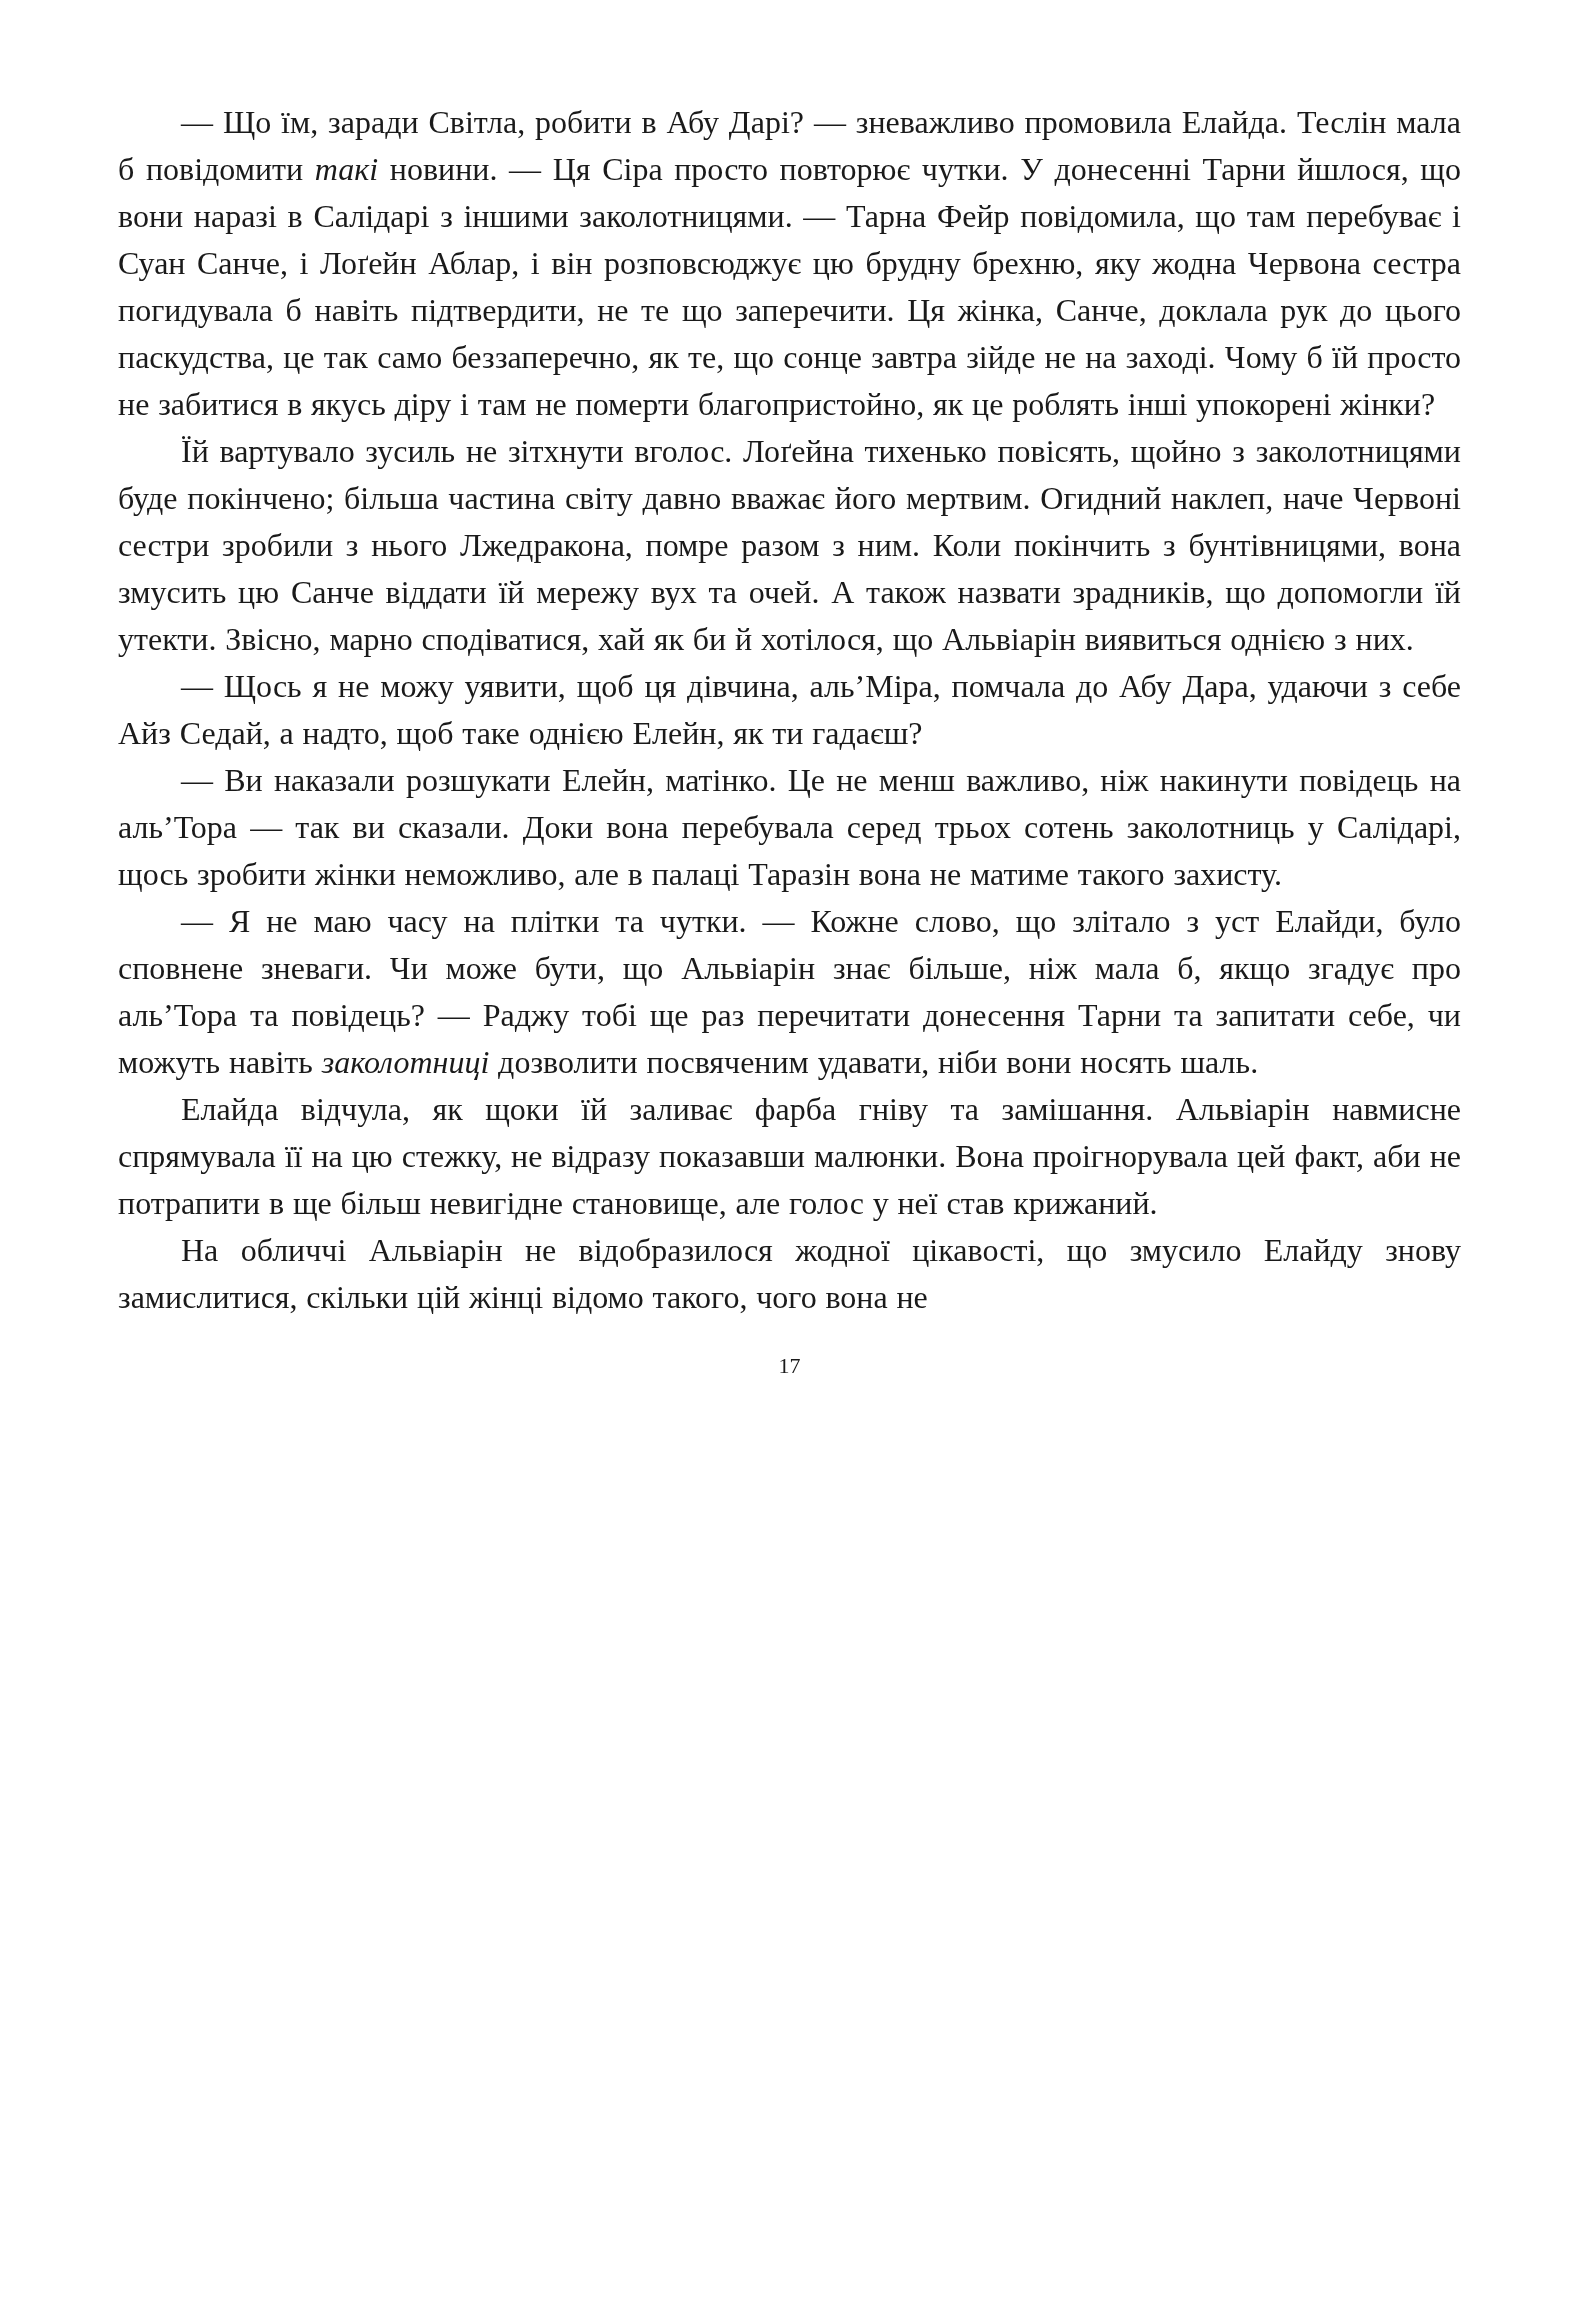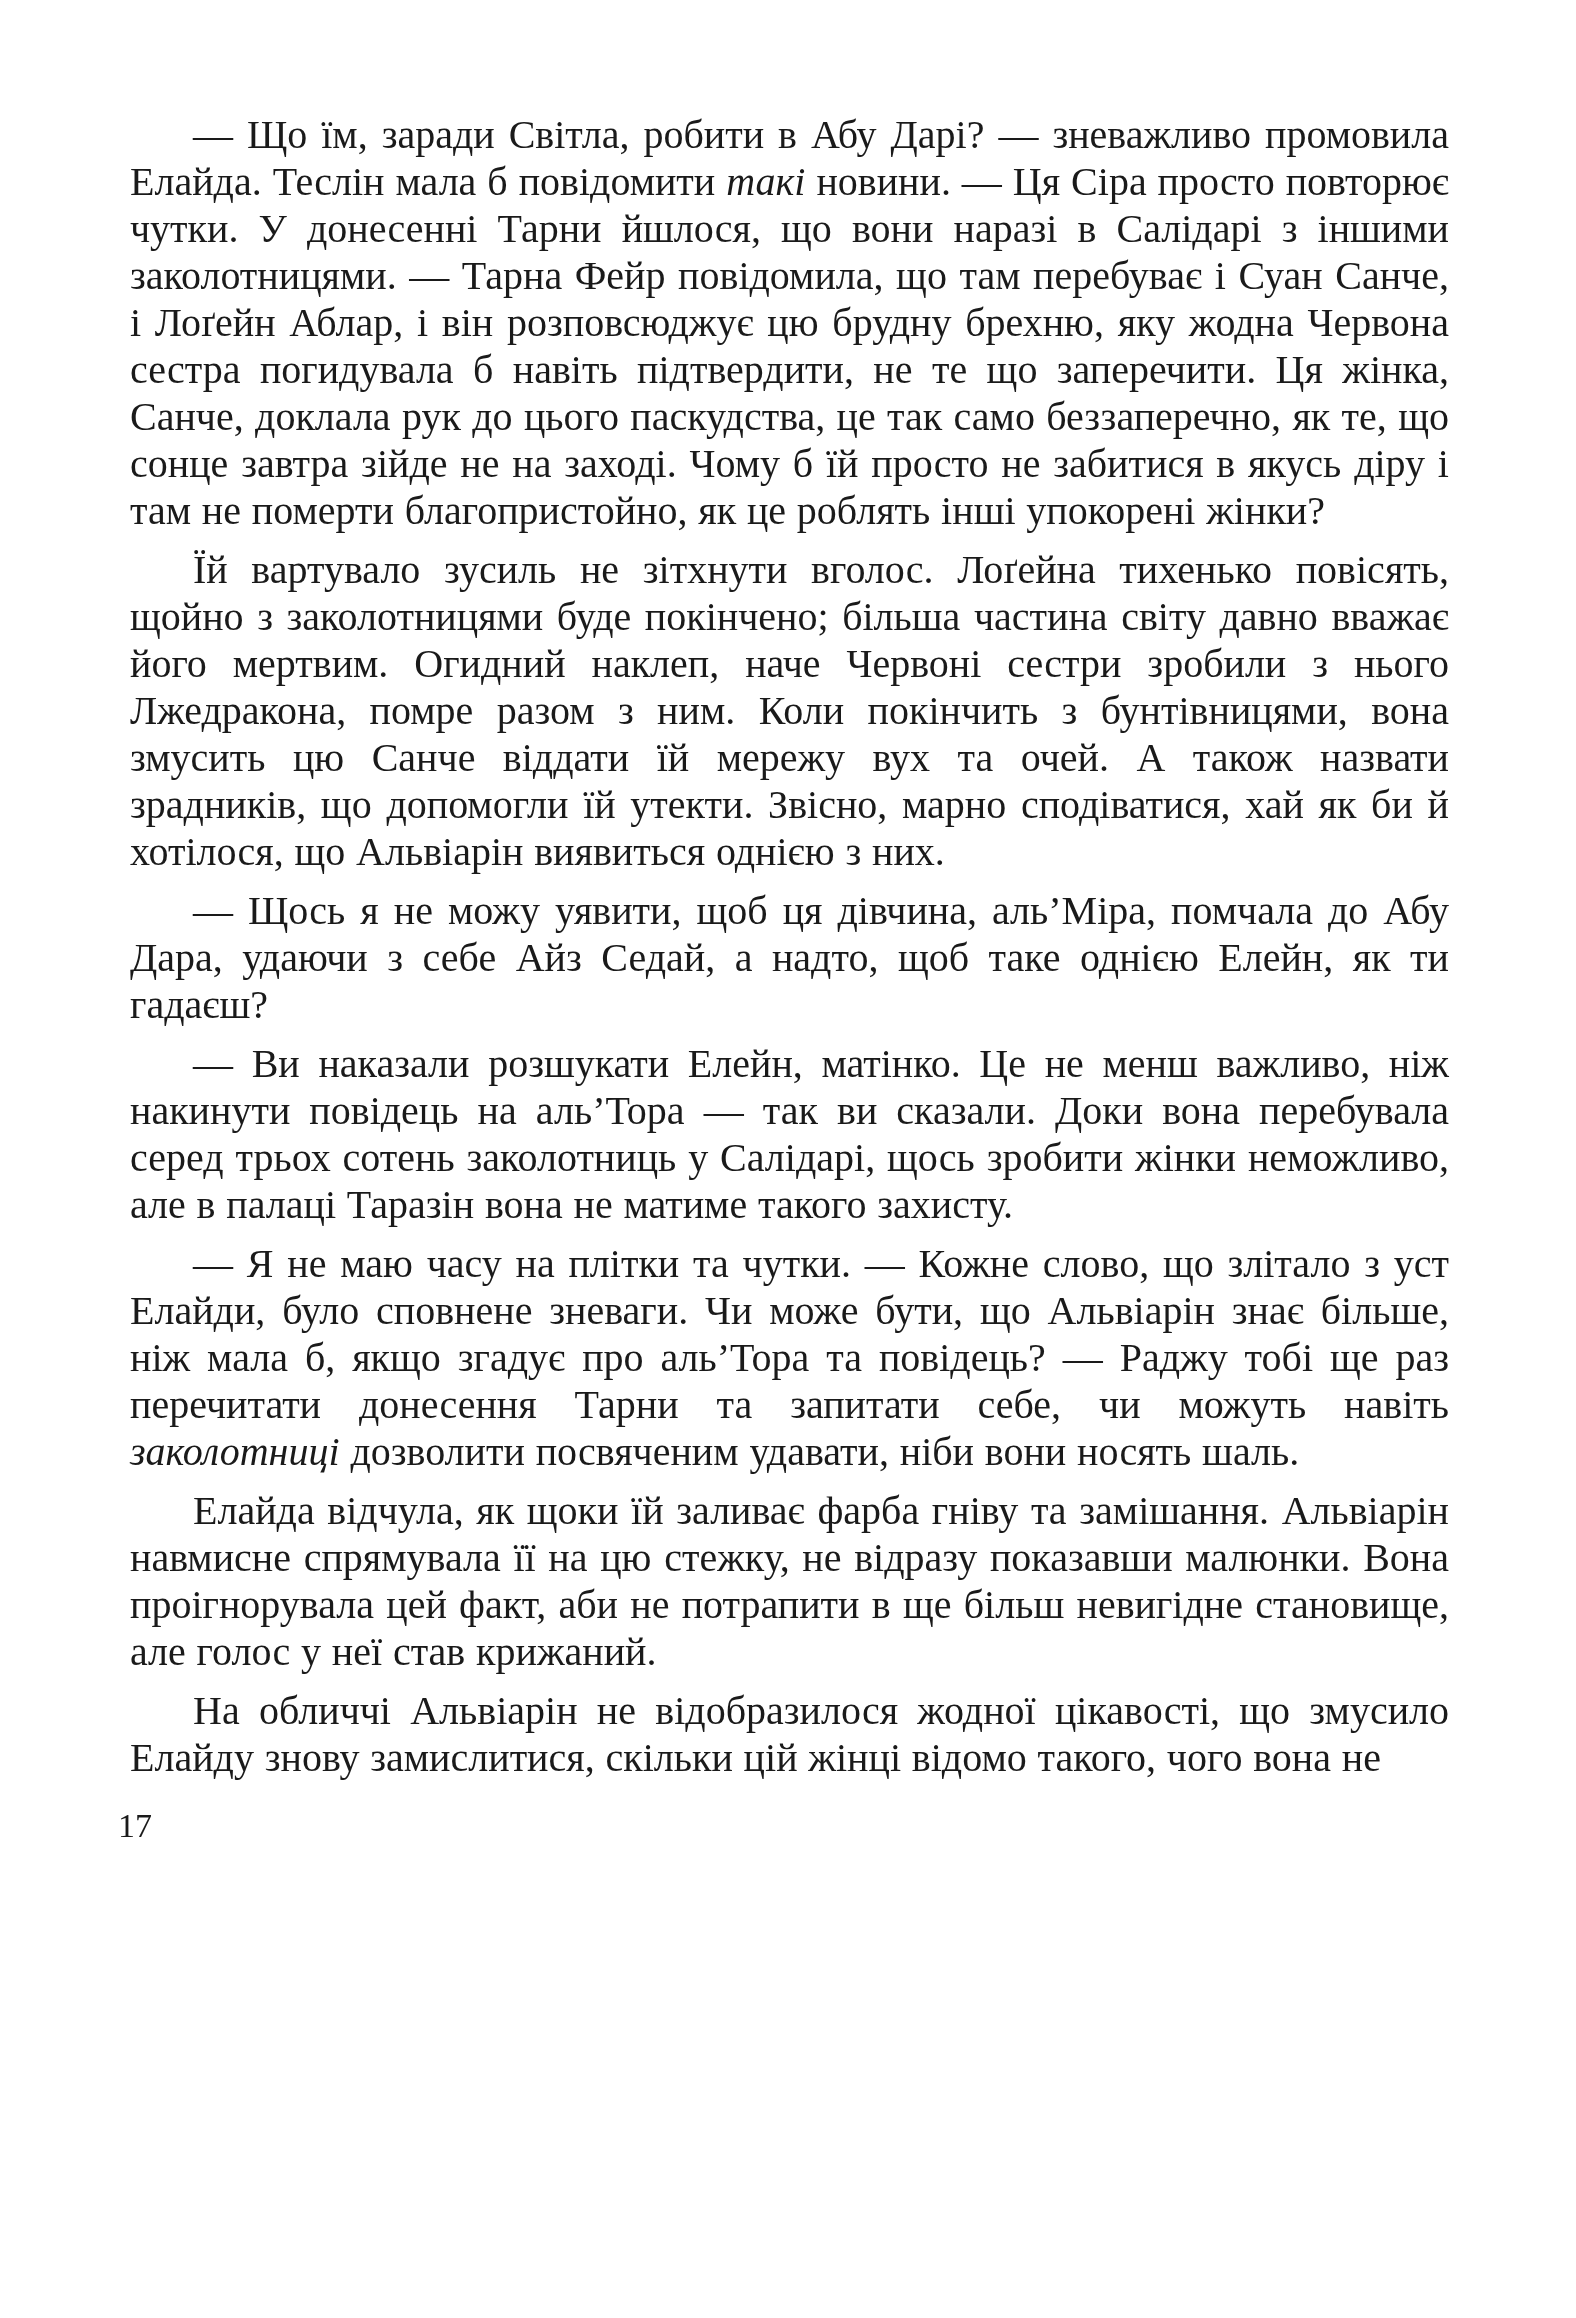--- a/index.html
+++ b/index.html
@@ -16,33 +16,34 @@
   .page {
     position: relative;
     width: 1577px;
     height: 2319px;
     background: #ffffff;
     box-sizing: border-box;
     padding: 99px 116px 0 118px;
     overflow: hidden;
   }
   .type-area p {
-    margin: 12px;
-    font-size: 40px;
+    margin: 0;
+    font-size: 32px;
     line-height: 47px;
     text-align: justify;
     text-indent: 63px;
     word-spacing: 0.8px;
   }
   .italic {
     font-style: italic;
   }
   .folio {
     margin-top: 23.6px;
-    font-size: 34px;
+    text-align: center;
+    font-size: 22px;
     line-height: 41px;
   }
 </style>
 </head>
 <body>
 
 <div class="page">
   <div class="type-area">
       <p><span>— Що їм, заради Світла, робити в Абу Дарі? — зневажливо промовила Елайда. Теслін мала б повідомити </span><span class="italic">такі</span><span> новини. — Ця Сіра просто повторює чутки. У донесенні Тарни йшлося, що вони наразі в Салідарі з іншими заколотницями. — Тарна Фейр повідомила, що там перебуває і Суан Санче, і Лоґейн Аблар, і він розповсюджує цю брудну брехню, яку жодна Червона сестра погидувала б навіть підтвердити, не те що заперечити. Ця жінка, Санче, доклала рук до цього паскудства, це так само беззаперечно, як те, що сонце завтра зійде не на заході. Чому б їй просто не забитися в якусь діру і там не померти благопристойно, як це роблять інші упокорені жінки?</span></p>
       <p><span>Їй вартувало зусиль не зітхнути вголос. Лоґейна тихенько повісять, щойно з заколотницями буде покінчено; більша частина світу давно вважає його мертвим. Огидний наклеп, наче Червоні сестри зробили з нього Лжедракона, помре разом з ним. Коли покінчить з бунтівницями, вона змусить цю Санче віддати їй мережу вух та очей. А також назвати зрадників, що допомогли їй утекти. Звісно, марно сподіватися, хай як би й хотілося, що Альвіарін виявиться однією з них.</span></p>

